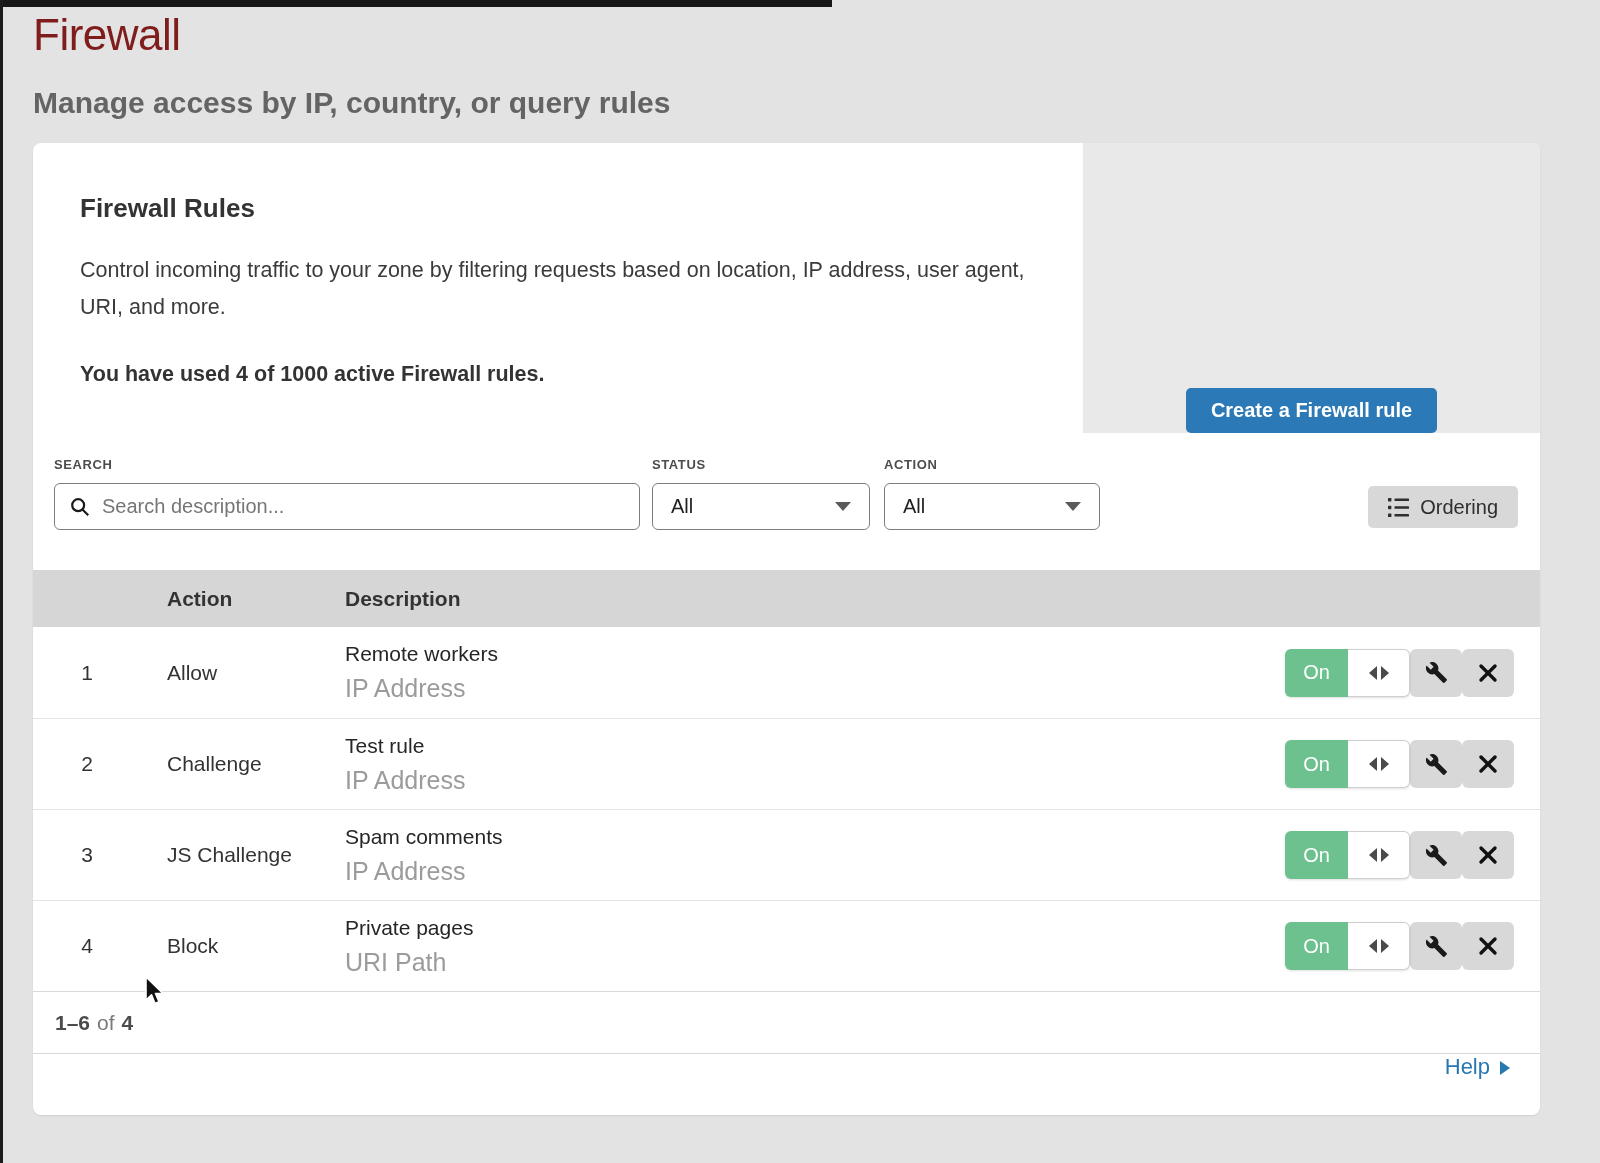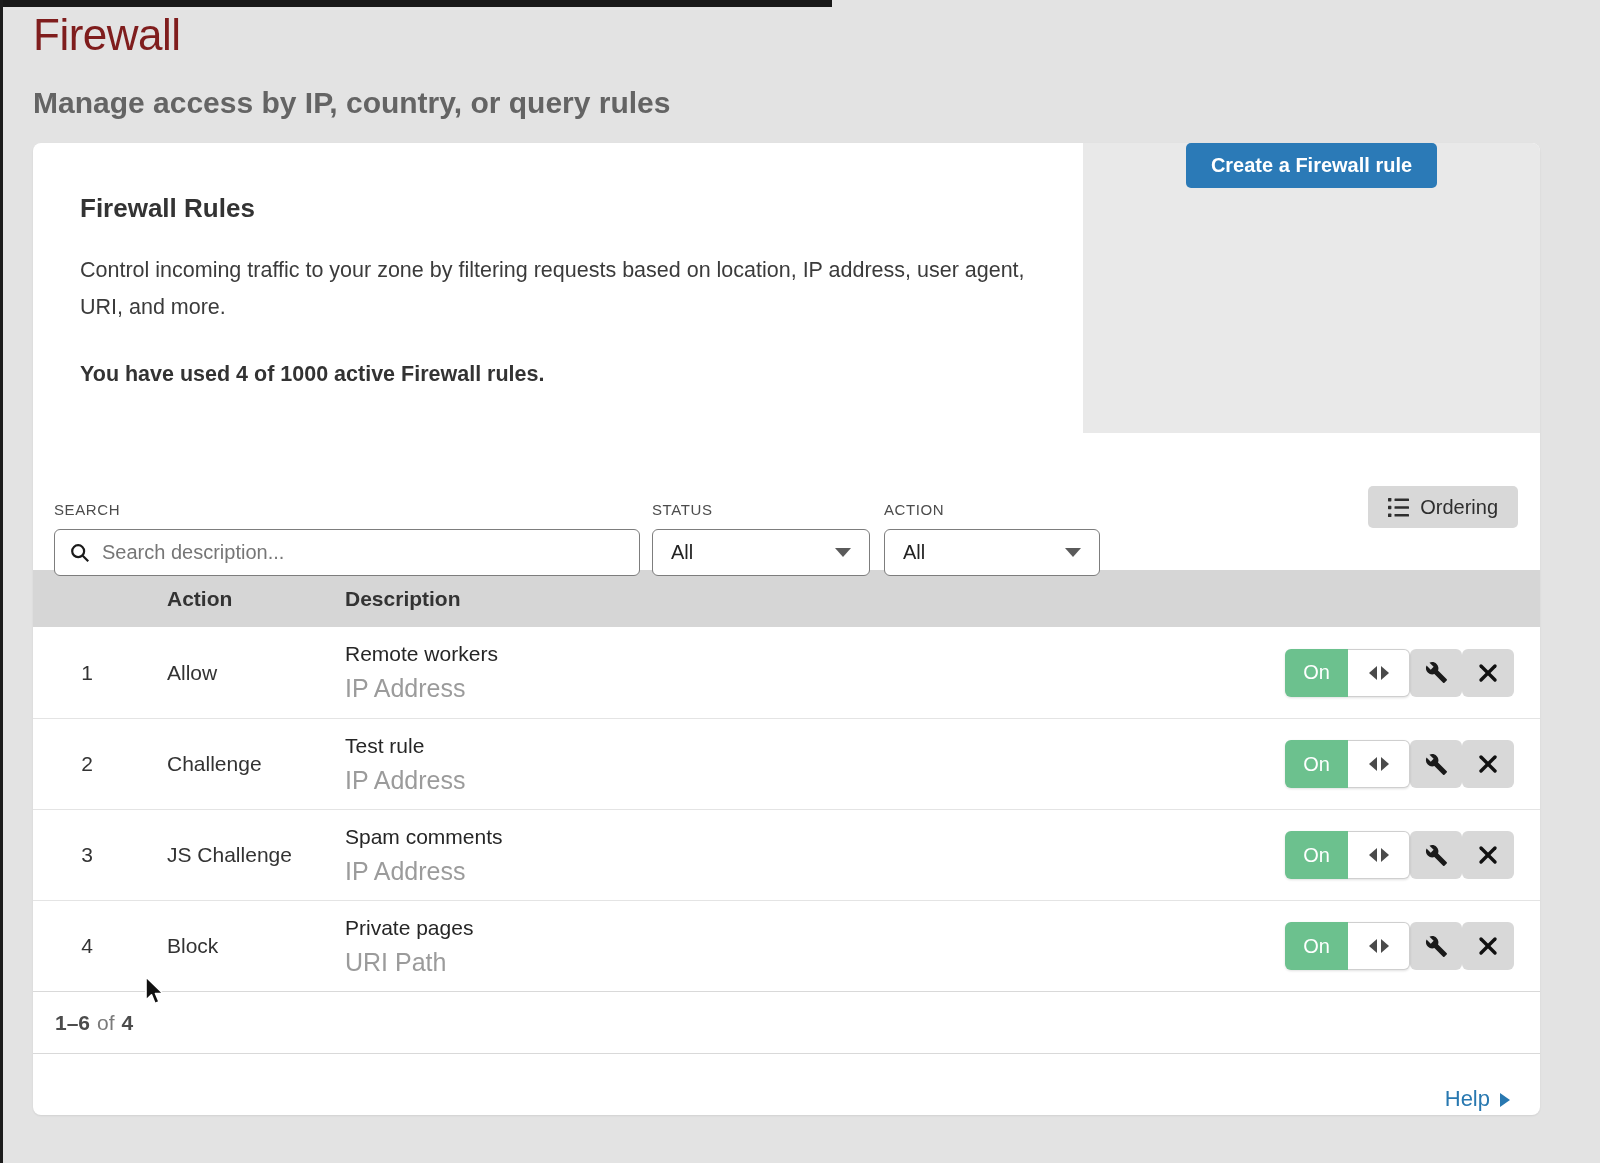--- a/index.html
+++ b/index.html
@@ -26,33 +26,33 @@
   }
 
   
   .overview { display:flex; height:290px; }
   .overview-left { flex:1; padding:50px 40px 0 47px; }
   .overview-heading { font-size:26px; font-weight:700; color:#333; margin-bottom:28px; }
   .overview-desc { font-size:21.5px; color:#3b3b3b; line-height:37px; max-width:950px; }
   .overview-usage { font-size:21.5px; font-weight:700; color:#333; margin-top:36px; }
   .overview-panel {
     width:457px; background:#e9e9e9; border-radius:0 8px 0 0;
-    display:flex; align-items:flex-start; justify-content:center;
+    display:flex; align-items:flex-end; justify-content:center;
   }
   .create-btn {
     background:#2b7ab7; color:#fff; border:none; border-radius:5px;
     font-family:inherit; font-size:20px; font-weight:700;
     padding:11px 25px; cursor:pointer;
   }
 
   
   .filters { position:relative; height:137px; }
   .filter-label {
-    font-size:15px; font-weight:400; color:#4c4c4c;
-    letter-spacing:0.6px; margin-bottom:11px; display:block;margin-top:44px;
+    font-size:13px; font-weight:700; color:#4c4c4c;
+    letter-spacing:0.6px; margin-bottom:11px; display:block;
   }
   .filter-group { position:absolute; top:24px; }
   .fg-search { left:21px; width:586px; }
   .fg-status { left:619px; width:218px; }
   .fg-action { left:851px; width:216px; }
   .search-box {
     position:relative; width:100%; height:47px;
     border:1px solid #7d7d7d; border-radius:6px; background:#fff;
     display:flex; align-items:center;
   }
@@ -114,21 +114,21 @@
   }
 
   .pagination-row {
     height:62px; border-top:1px solid #d9d9d9; display:flex; align-items:center;
     padding-left:22px; font-size:21px; color:#777;
   }
   .pag-strong { color:#4c4c4c; font-weight:700; }
   .pag-of { margin:0 7px; color:#7a7a7a; }
 
   .help-row {
-    height:59px; border-top:1px solid #d9d9d9; display:flex; align-items:flex-end;
+    height:59px; border-top:1px solid #d9d9d9; display:flex; align-items:flex-start;
     justify-content:flex-end; padding-right:30px;
   }
   .help-link { display:flex; align-items:center; gap:10px; color:#2878b0; font-size:22px; cursor:pointer; text-decoration:none; }
   .help-arrow { width:0; height:0; border-top:7px solid transparent; border-bottom:7px solid transparent; border-left:10px solid #2878b0; margin-top:2px; }
 
   .mouse-cursor { position:absolute; left:142px; top:976px; width:28px; height:30px; z-index:50; pointer-events:none; }
 </style>
 </head>
 <body>
 

